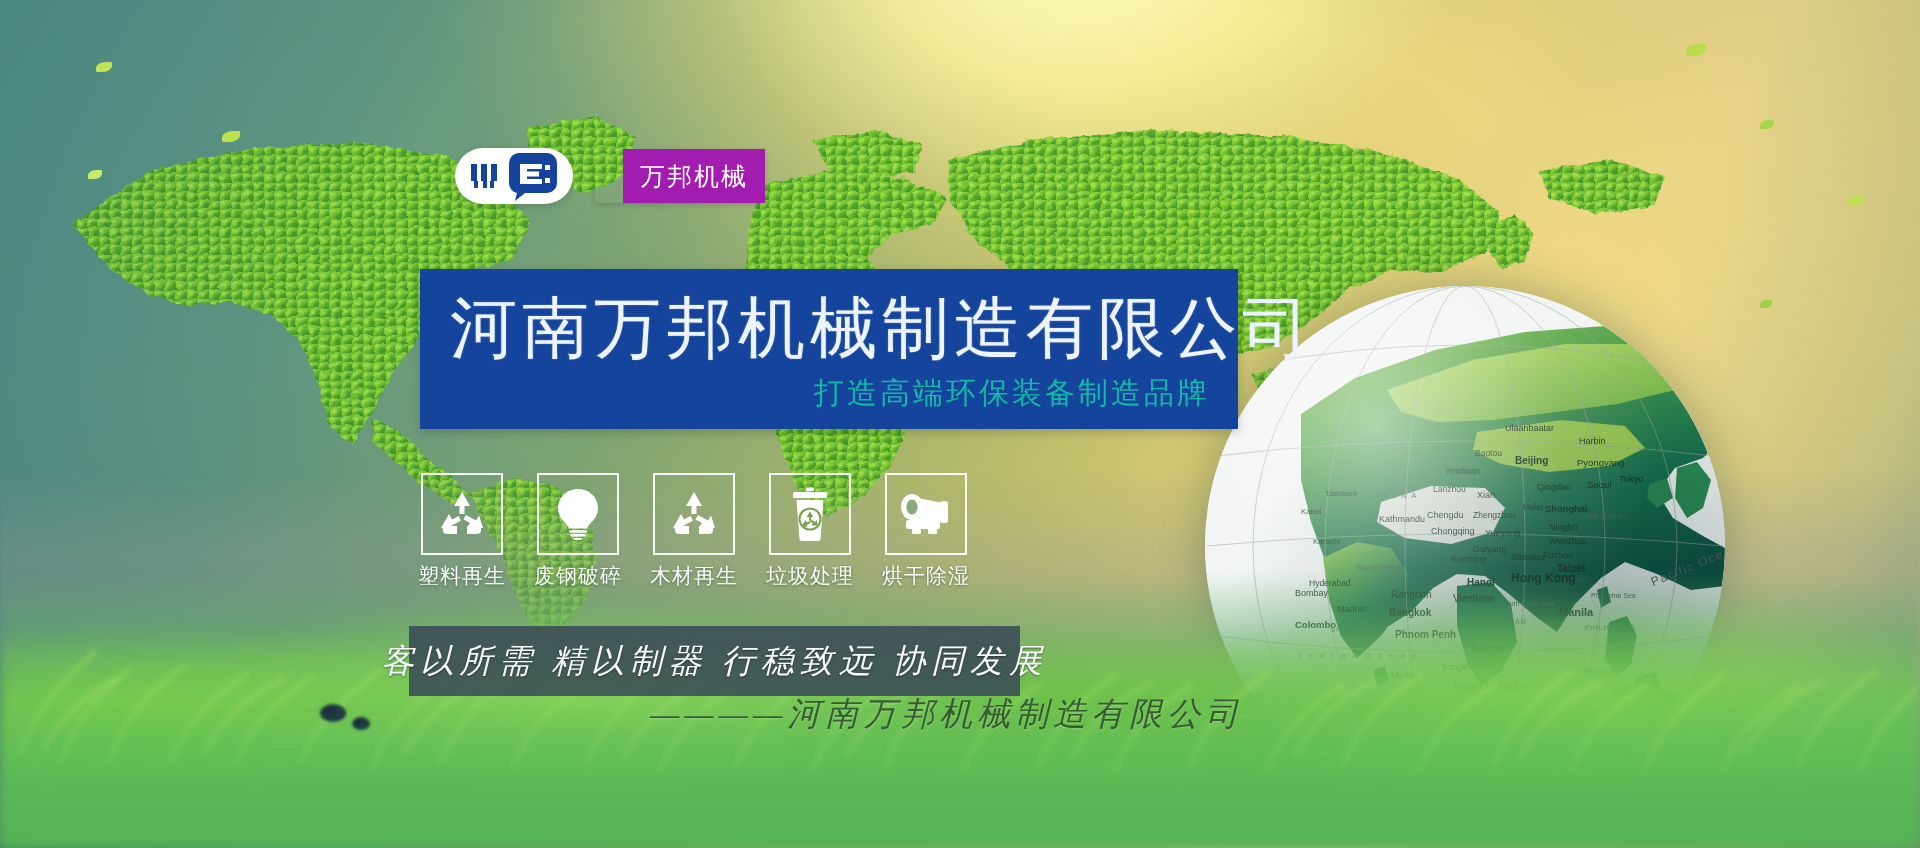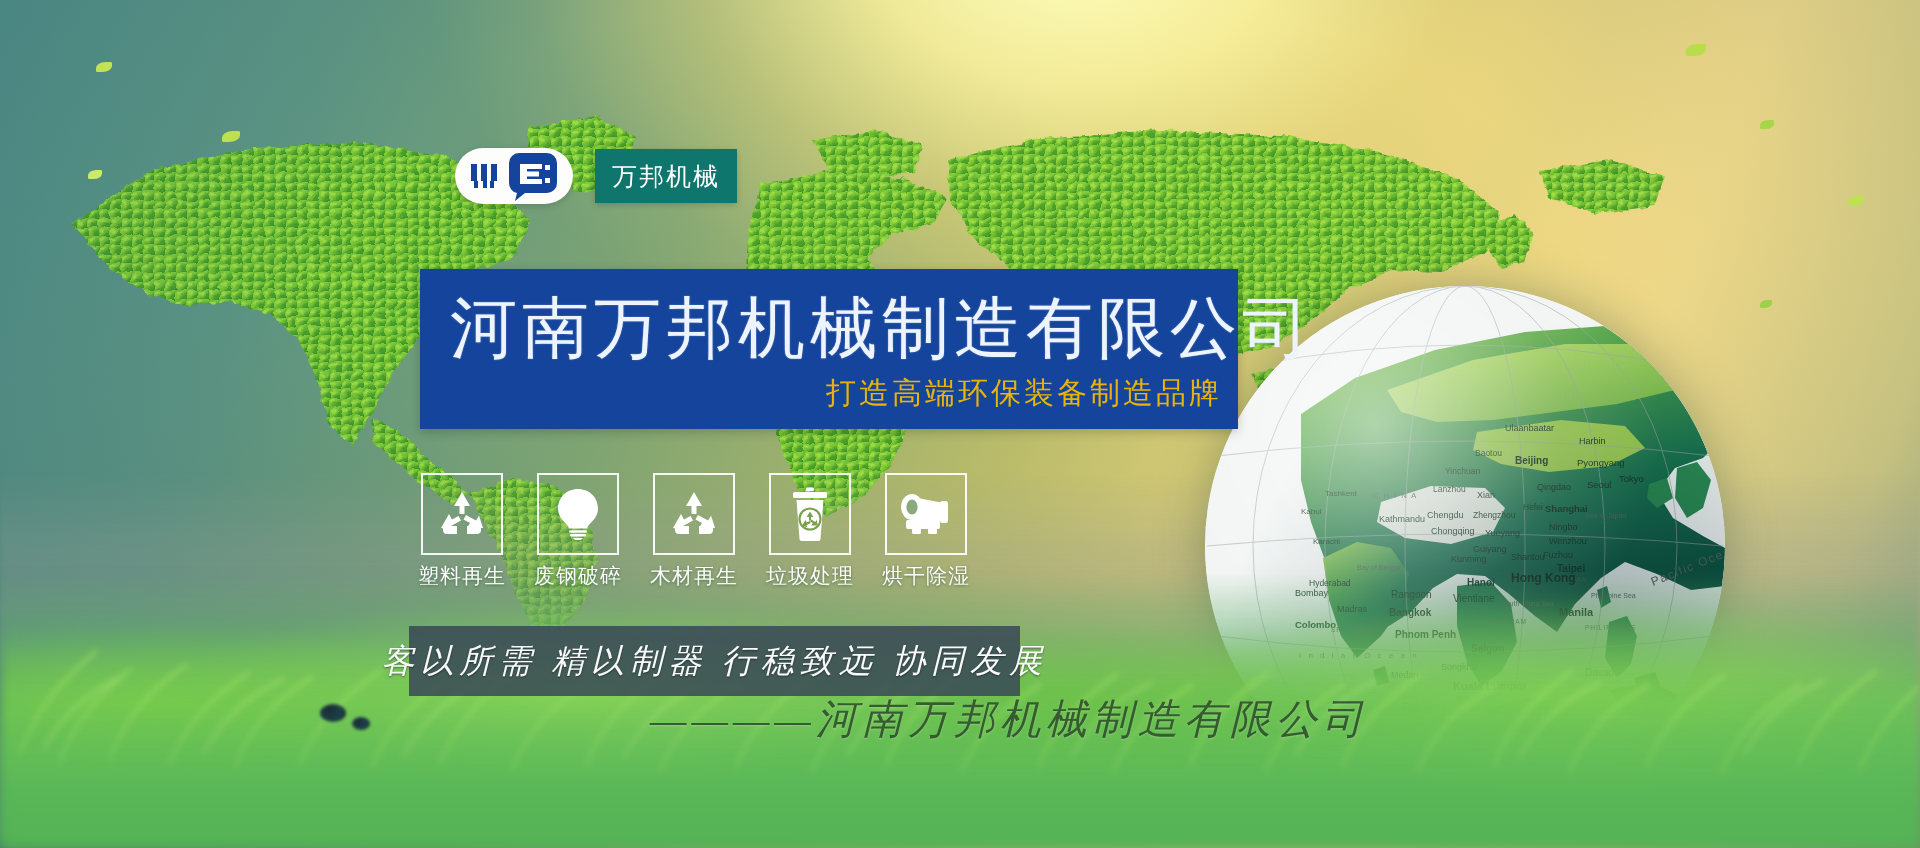--- a/index.html
+++ b/index.html
@@ -92,38 +92,38 @@
     width:118px;height:56px;border-radius:28px;background:#fdfdfb;
     display:flex;align-items:center;justify-content:center;gap:6px;
     box-shadow:0 2px 7px rgba(0,0,0,.16);
   }
   .logo-pill svg{display:block;}
   .tabs{display:flex;align-items:stretch;height:54px;box-shadow:0 2px 6px rgba(0,0,0,.17);}
   .tab{
     display:flex;align-items:center;justify-content:center;
     padding:0 17px;font-size:25px;letter-spacing:2px;font-weight:400;
   }
-  .tab.primary{background:#0f766e;color:#ffffff;}
+  .tab.primary{background:#a21caf;color:#ffffff;margin-left:28px;}
   .tab.secondary{background:#fbfbf9;color:#134a9e;}
 
   
   .title-box{
     position:absolute;left:420px;top:269px;width:818px;height:160px;
     background:#14449b;
     box-shadow:0 3px 10px rgba(0,0,0,.2);
   }
   .title-main{
     position:absolute;left:30px;top:14px;
     font-size:67px;color:#eef4ff;letter-spacing:5px;font-weight:300;
     text-shadow:0 0 2px rgba(255,255,255,.35);
     white-space:nowrap;
   }
   .title-sub{
-    position:absolute;right:16px;bottom:15px;
-    font-size:30px;color:#eab308;letter-spacing:3px;font-weight:300;
+    position:absolute;right:28px;bottom:15px;
+    font-size:30px;color:#14b8a6;letter-spacing:3px;font-weight:300;
     white-space:nowrap;
   }
 
   
   .services{
     position:absolute;left:418px;top:473px;display:flex;gap:28px;align-items:flex-start;
   }
   .svc{width:88px;display:flex;flex-direction:column;align-items:center;gap:7px;cursor:pointer;}
   .svc-box{
     width:82px;height:82px;border:2px solid rgba(255,255,255,.92);
@@ -142,21 +142,21 @@
     display:flex;align-items:center;justify-content:center;
   }
   .slogan-text{
     font-family:"Liberation Serif","DejaVu Serif",serif;
     font-style:italic;font-size:33px;color:#f7f9fb;letter-spacing:6px;
     white-space:nowrap;text-shadow:0 1px 2px rgba(0,0,0,.45);
   }
   .signature{
     position:absolute;left:650px;top:692px;
     font-family:"Liberation Serif","DejaVu Serif",serif;
-    font-style:italic;font-size:41px;color:#2d4a2b;letter-spacing:5px;
+    font-style:italic;font-size:33px;color:#2d4a2b;letter-spacing:5px;
     white-space:nowrap;opacity:.85;
     text-shadow:0 1px 2px rgba(255,255,255,.25);
   }
 </style>
 </head>
 <body>
 
 <div class="stage">
 
   <div class="bg-base"></div>

